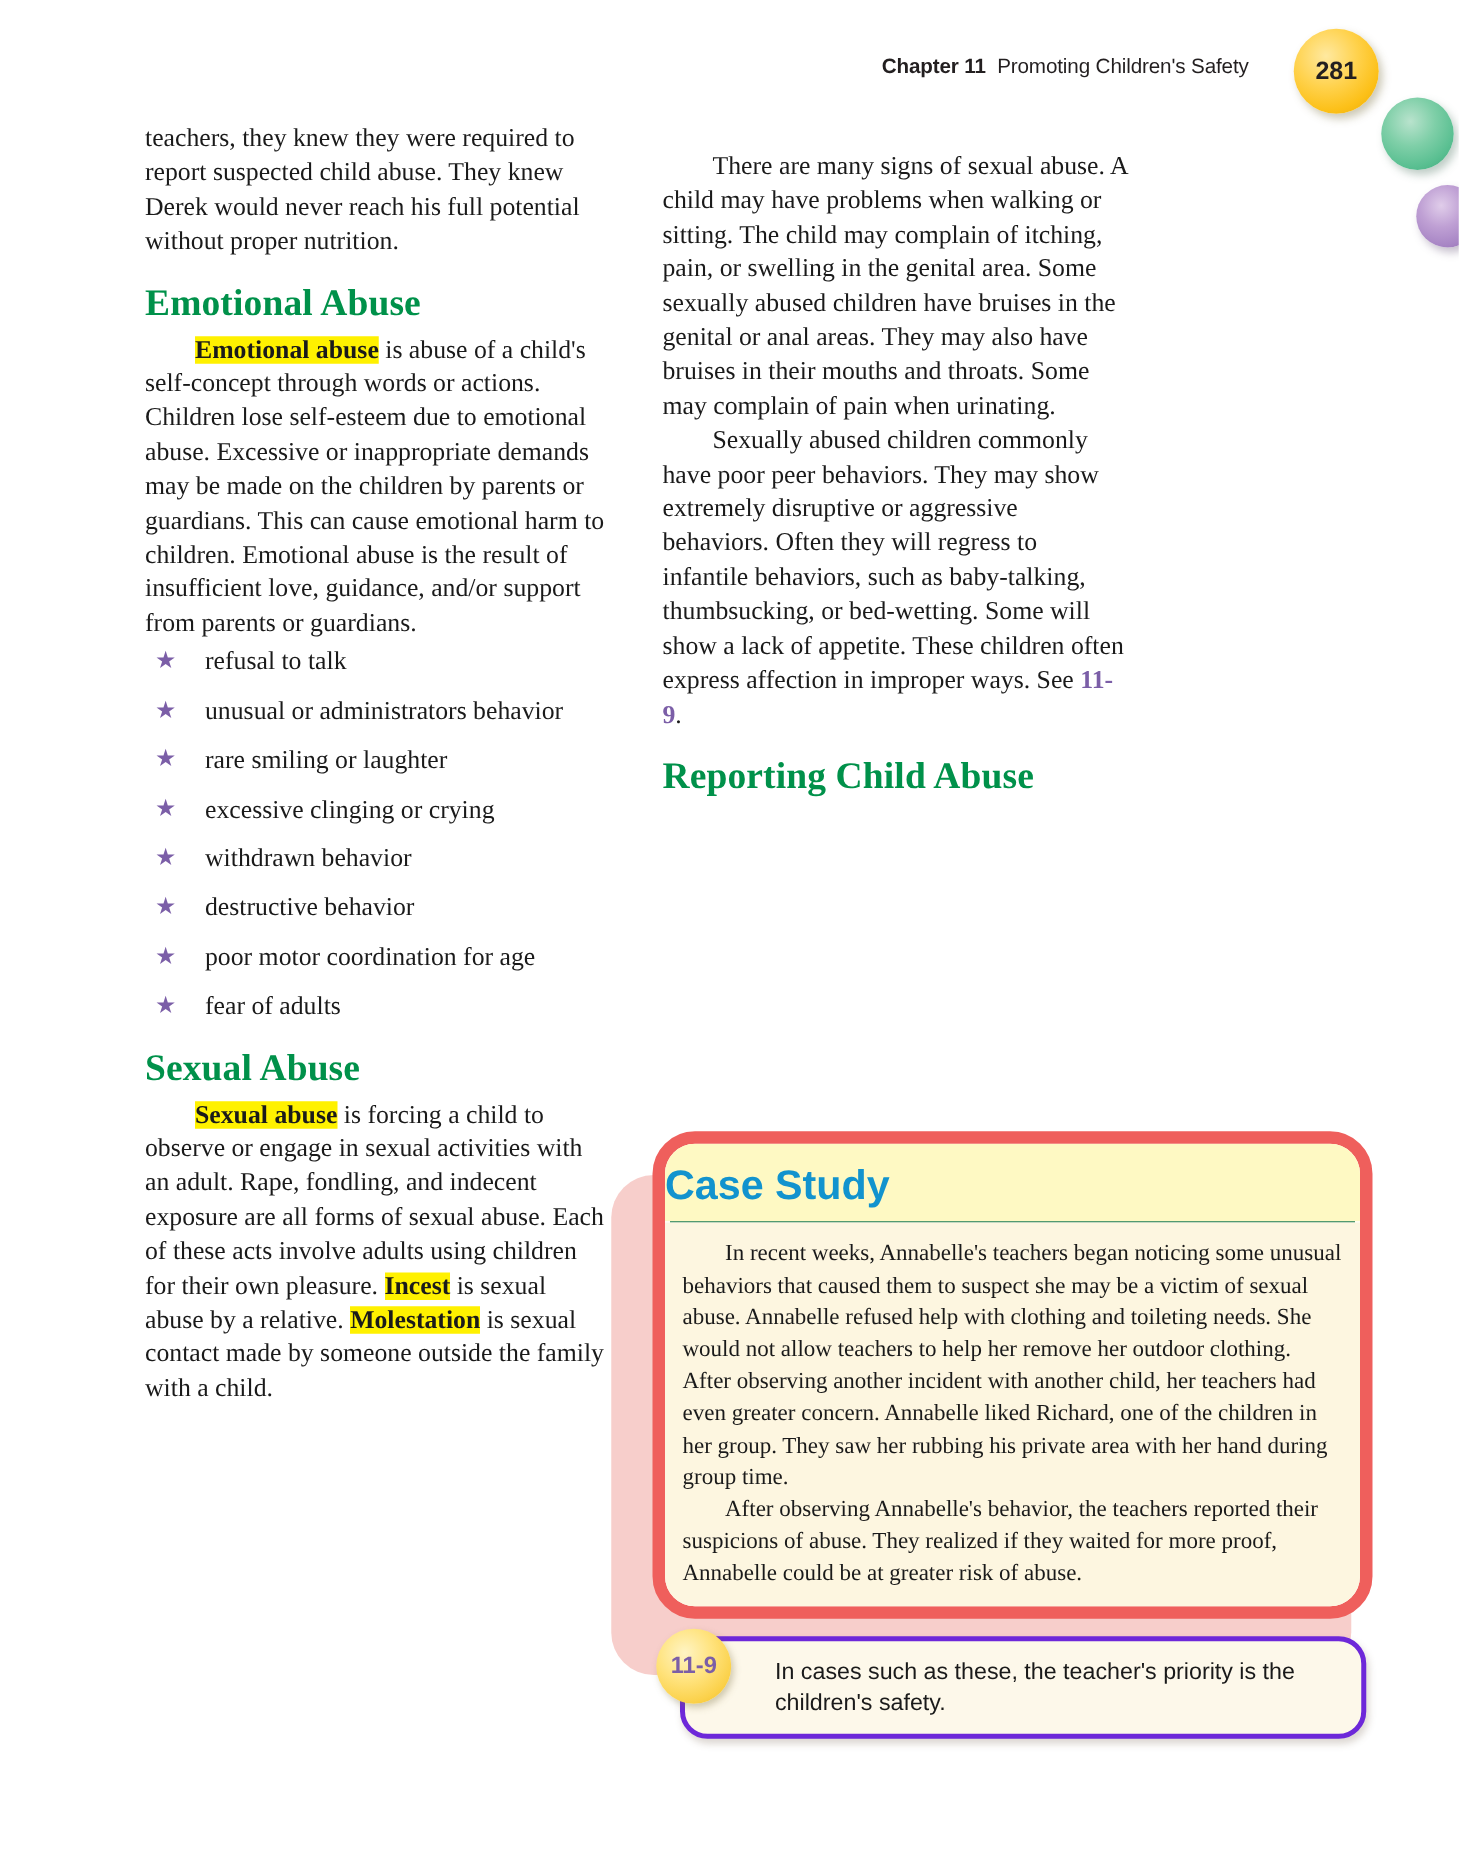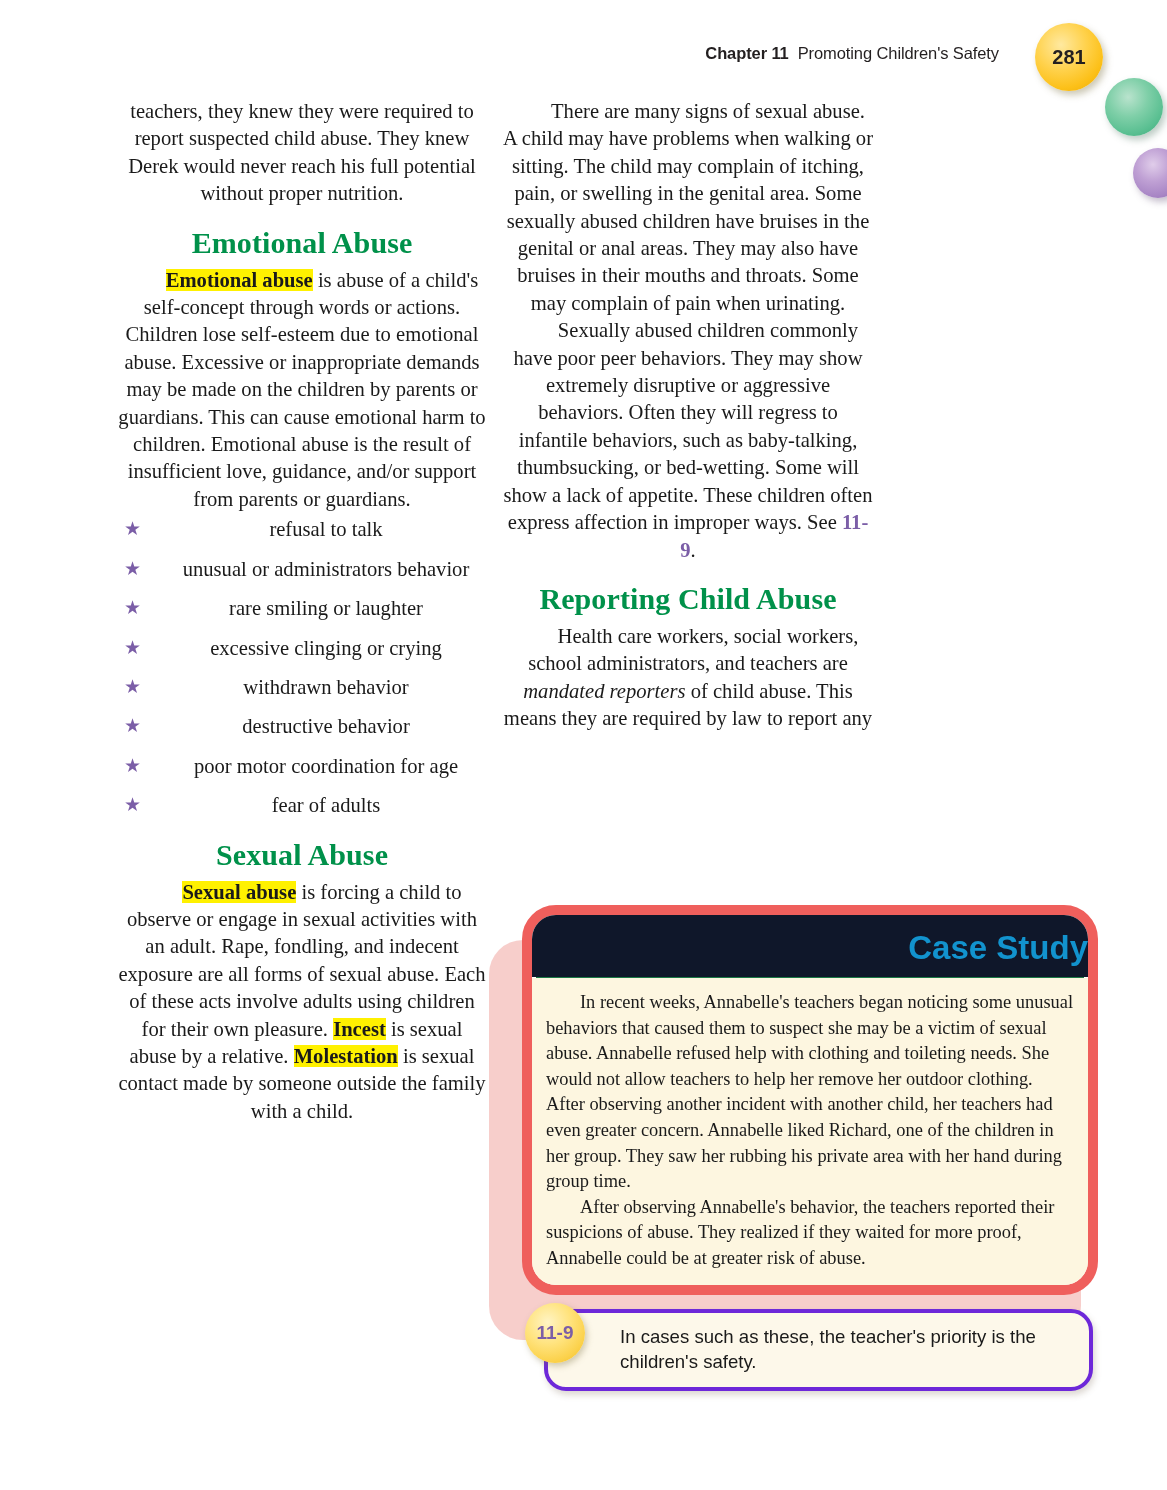--- a/index.html
+++ b/index.html
@@ -69,24 +69,24 @@
   #running-head .sep { display: inline-block; width: 9px; }
 
   
   .column {
     position: absolute;
     top: 98px;
     width: 372px;
     font-size: 20.6px;
     line-height: 27.4px;
     color: #1a1a1a;
-    text-align: center;
+    text-align: left;
   }
   #col-left  { left: 116px; }
-  #col-right { left: 502px; }
+  #col-right { left: 530px; margin-top: 22px; }
 
   .column p {
     margin: 0;
     text-indent: 40px;
   }
   .column p.noindent { text-indent: 0; }
 
   h2.section-head {
     font-family: "Liberation Serif", serif;
     font-weight: bold;
@@ -149,23 +149,23 @@
     border: 10px solid #ef5f5c;
     border-radius: 34px;
     background: #ffffff;
     overflow: hidden;
   }
   #case-study-title {
     font-family: "Liberation Sans", sans-serif;
     font-weight: bold;
     font-size: 33px;
     color: #1293ce;
-    text-align: right;
+    text-align: left;
     padding: 14px 0 10px 0;
-    background: #0f172a;
+    background: #fef9c3;
   }
   #case-study-divider {
     height: 1px;
     background: #1b7a46;
     margin: 0 4px;
   }
   #case-study-body {
     background: #fdf6e0;
     padding: 12px 14px 16px 14px;
     font-family: Liberation Serif, serif;
@@ -252,21 +252,20 @@
 </div>
 
 <div class="column" id="col-right">
 
   <p>There are many signs of sexual abuse. A child may have problems when walking or sitting. The child may complain of itching, pain, or swelling in the genital area. Some sexually abused children have bruises in the genital or anal areas. They may also have bruises in their mouths and throats. Some may complain of pain when urinating.</p>
 
   <p><span>Sexually abused children commonly have poor peer behaviors. They may show extremely disruptive or aggressive behaviors. Often they will regress to infantile behaviors, such as baby-talking, thumbsucking, or bed-wetting. Some will show a lack of appetite. These children often express affection in improper ways. See </span><span class="figref">11-9</span><span>.</span></p>
 
   <h2 class="section-head">Reporting Child Abuse</h2>
 
-  <p><span>Health care workers, social workers, school administrators, and teachers are </span><span class="ital">mandated reporters</span><span> of child abuse. This means they are required by law to report any</span></p>
 
 </div>
 
 <div id="case-study-wrap">
 
   <div id="case-study-shadow-card"></div>
 
   <div id="case-study-box">
     <div id="case-study-title">Case Study</div>
     <div id="case-study-divider"></div>

